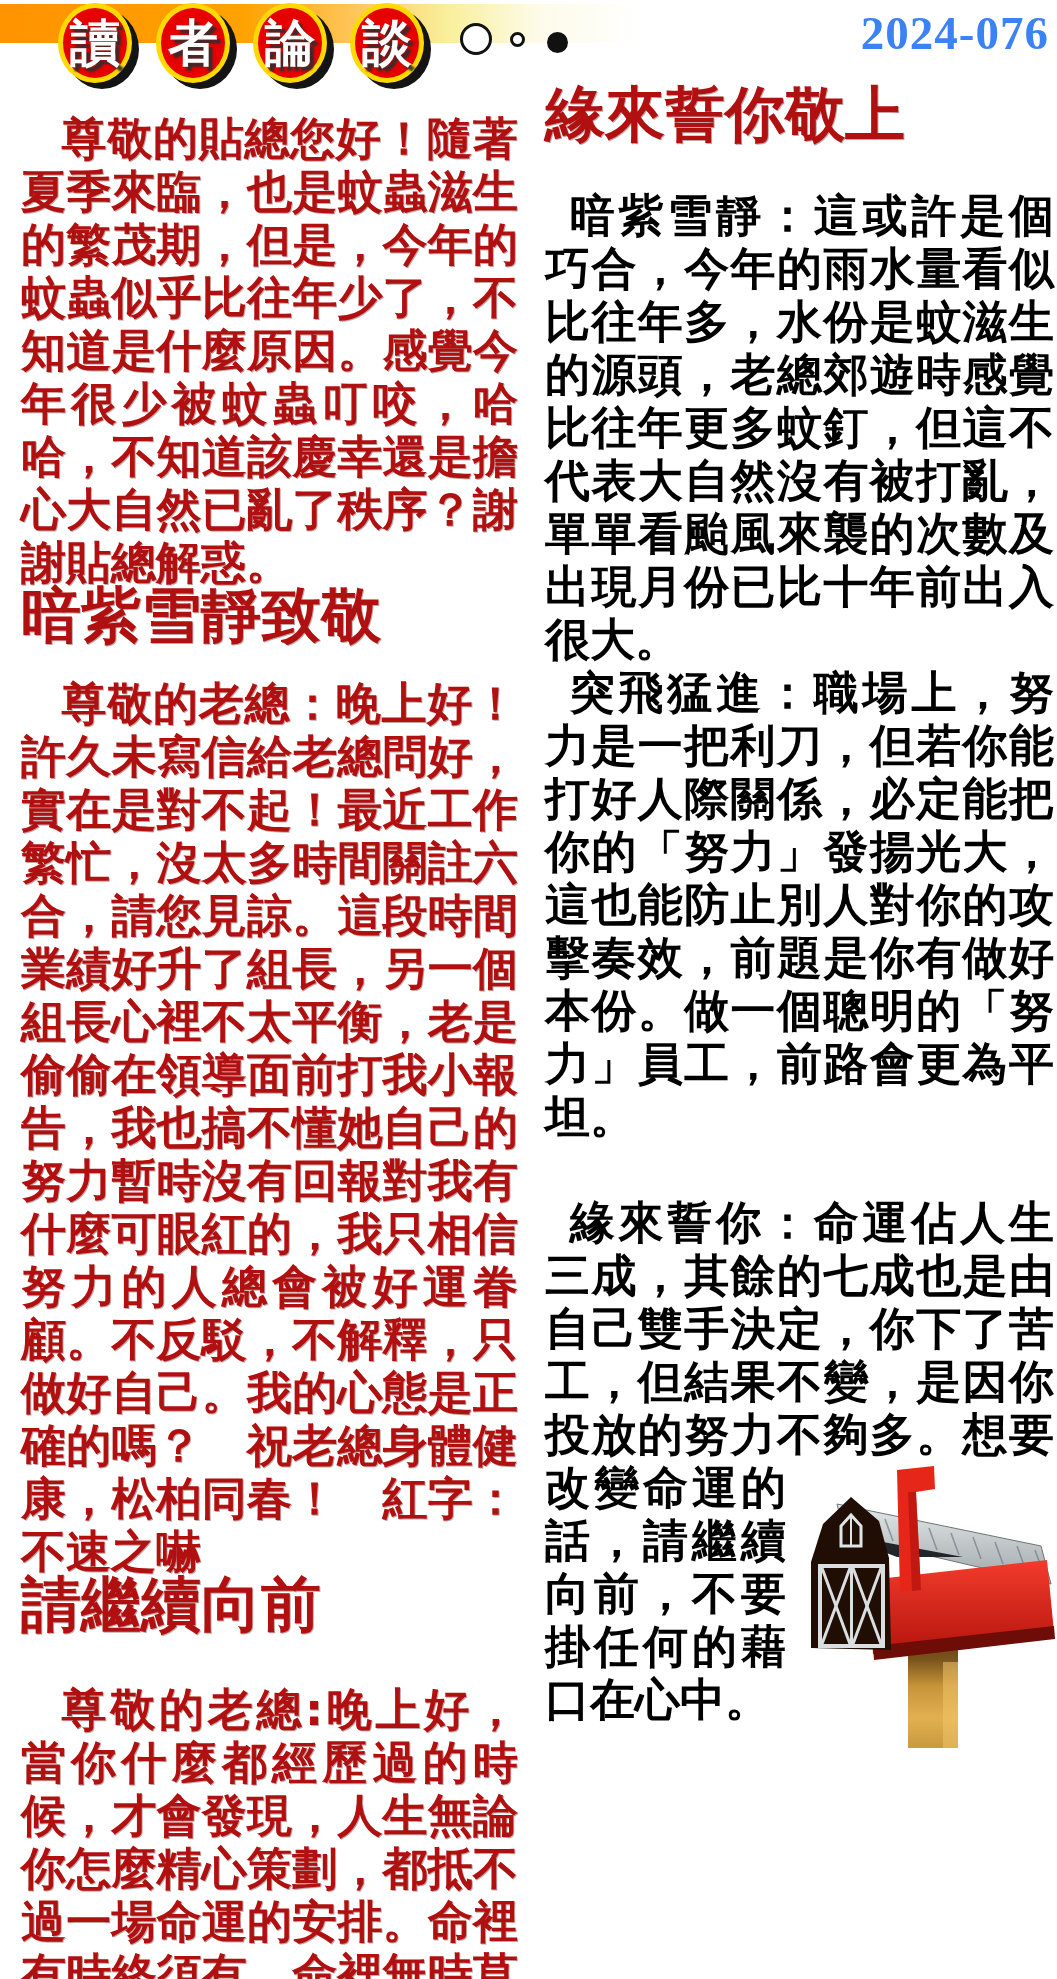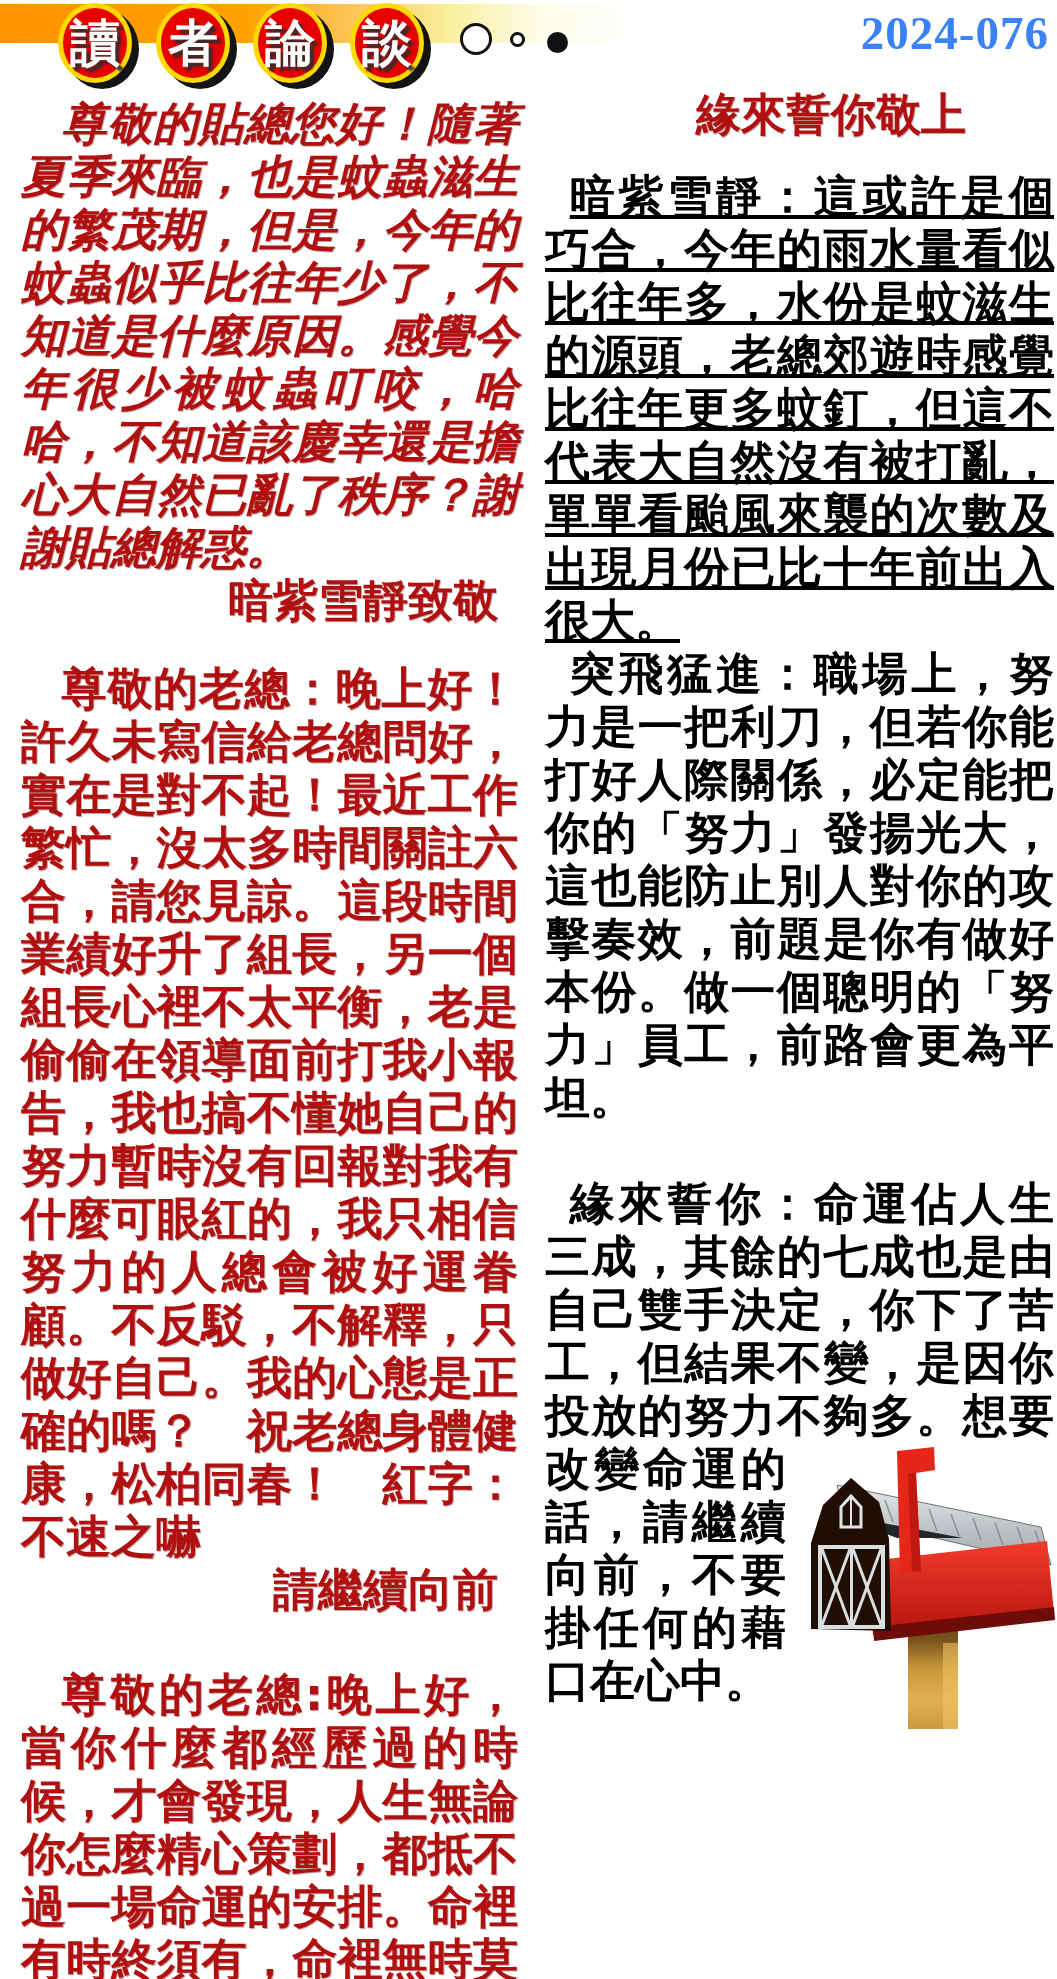--- a/index.html
+++ b/index.html
@@ -37,32 +37,32 @@
   }
   
   .col { position:absolute; top:88px; }
   .col-left  { left:21px;  width:497px; }
   .col-right { left:545px; width:509px; }
   .para {
     font-size:45px; line-height:53px; font-weight:700;
     text-align:justify; text-justify:inter-character;
   }
   .sig {
-    font-size:45px; line-height:53px; font-weight:700;
-    text-align:right; padding-right:20px;
+    font-size:60px; line-height:53px; font-weight:700;
+    padding-right:20px;
   }
   .sig-wide { padding-right:88px; }
   .red   { color:#b11010; text-shadow:1px 1px 0 rgba(90,0,0,.35); }
   .black { color:#000000; }
   .indent   { text-indent:.9em; }
   .indent-s { text-indent:.55em; }
-  .mt-p1 { margin-top:9px;font-style:italic; }
+  .mt-p1 { margin-top:24px; }
   .mt-a  { margin-top:35px; }
   .mt-b  { margin-top:52px; }
-  .mt-c  { margin-top:29px;text-decoration:underline; }
+  .mt-c  { margin-top:48px; }
   .mt-d  { }
   .mt-e  { margin-top:53px; }
   
   .spacer-float  { float:right; width:0; height:268px; }
   .mailbox-float { float:right; clear:right; width:268px; height:284px; }
 </style>
 </head>
 <body>
 
 <div class="page">

